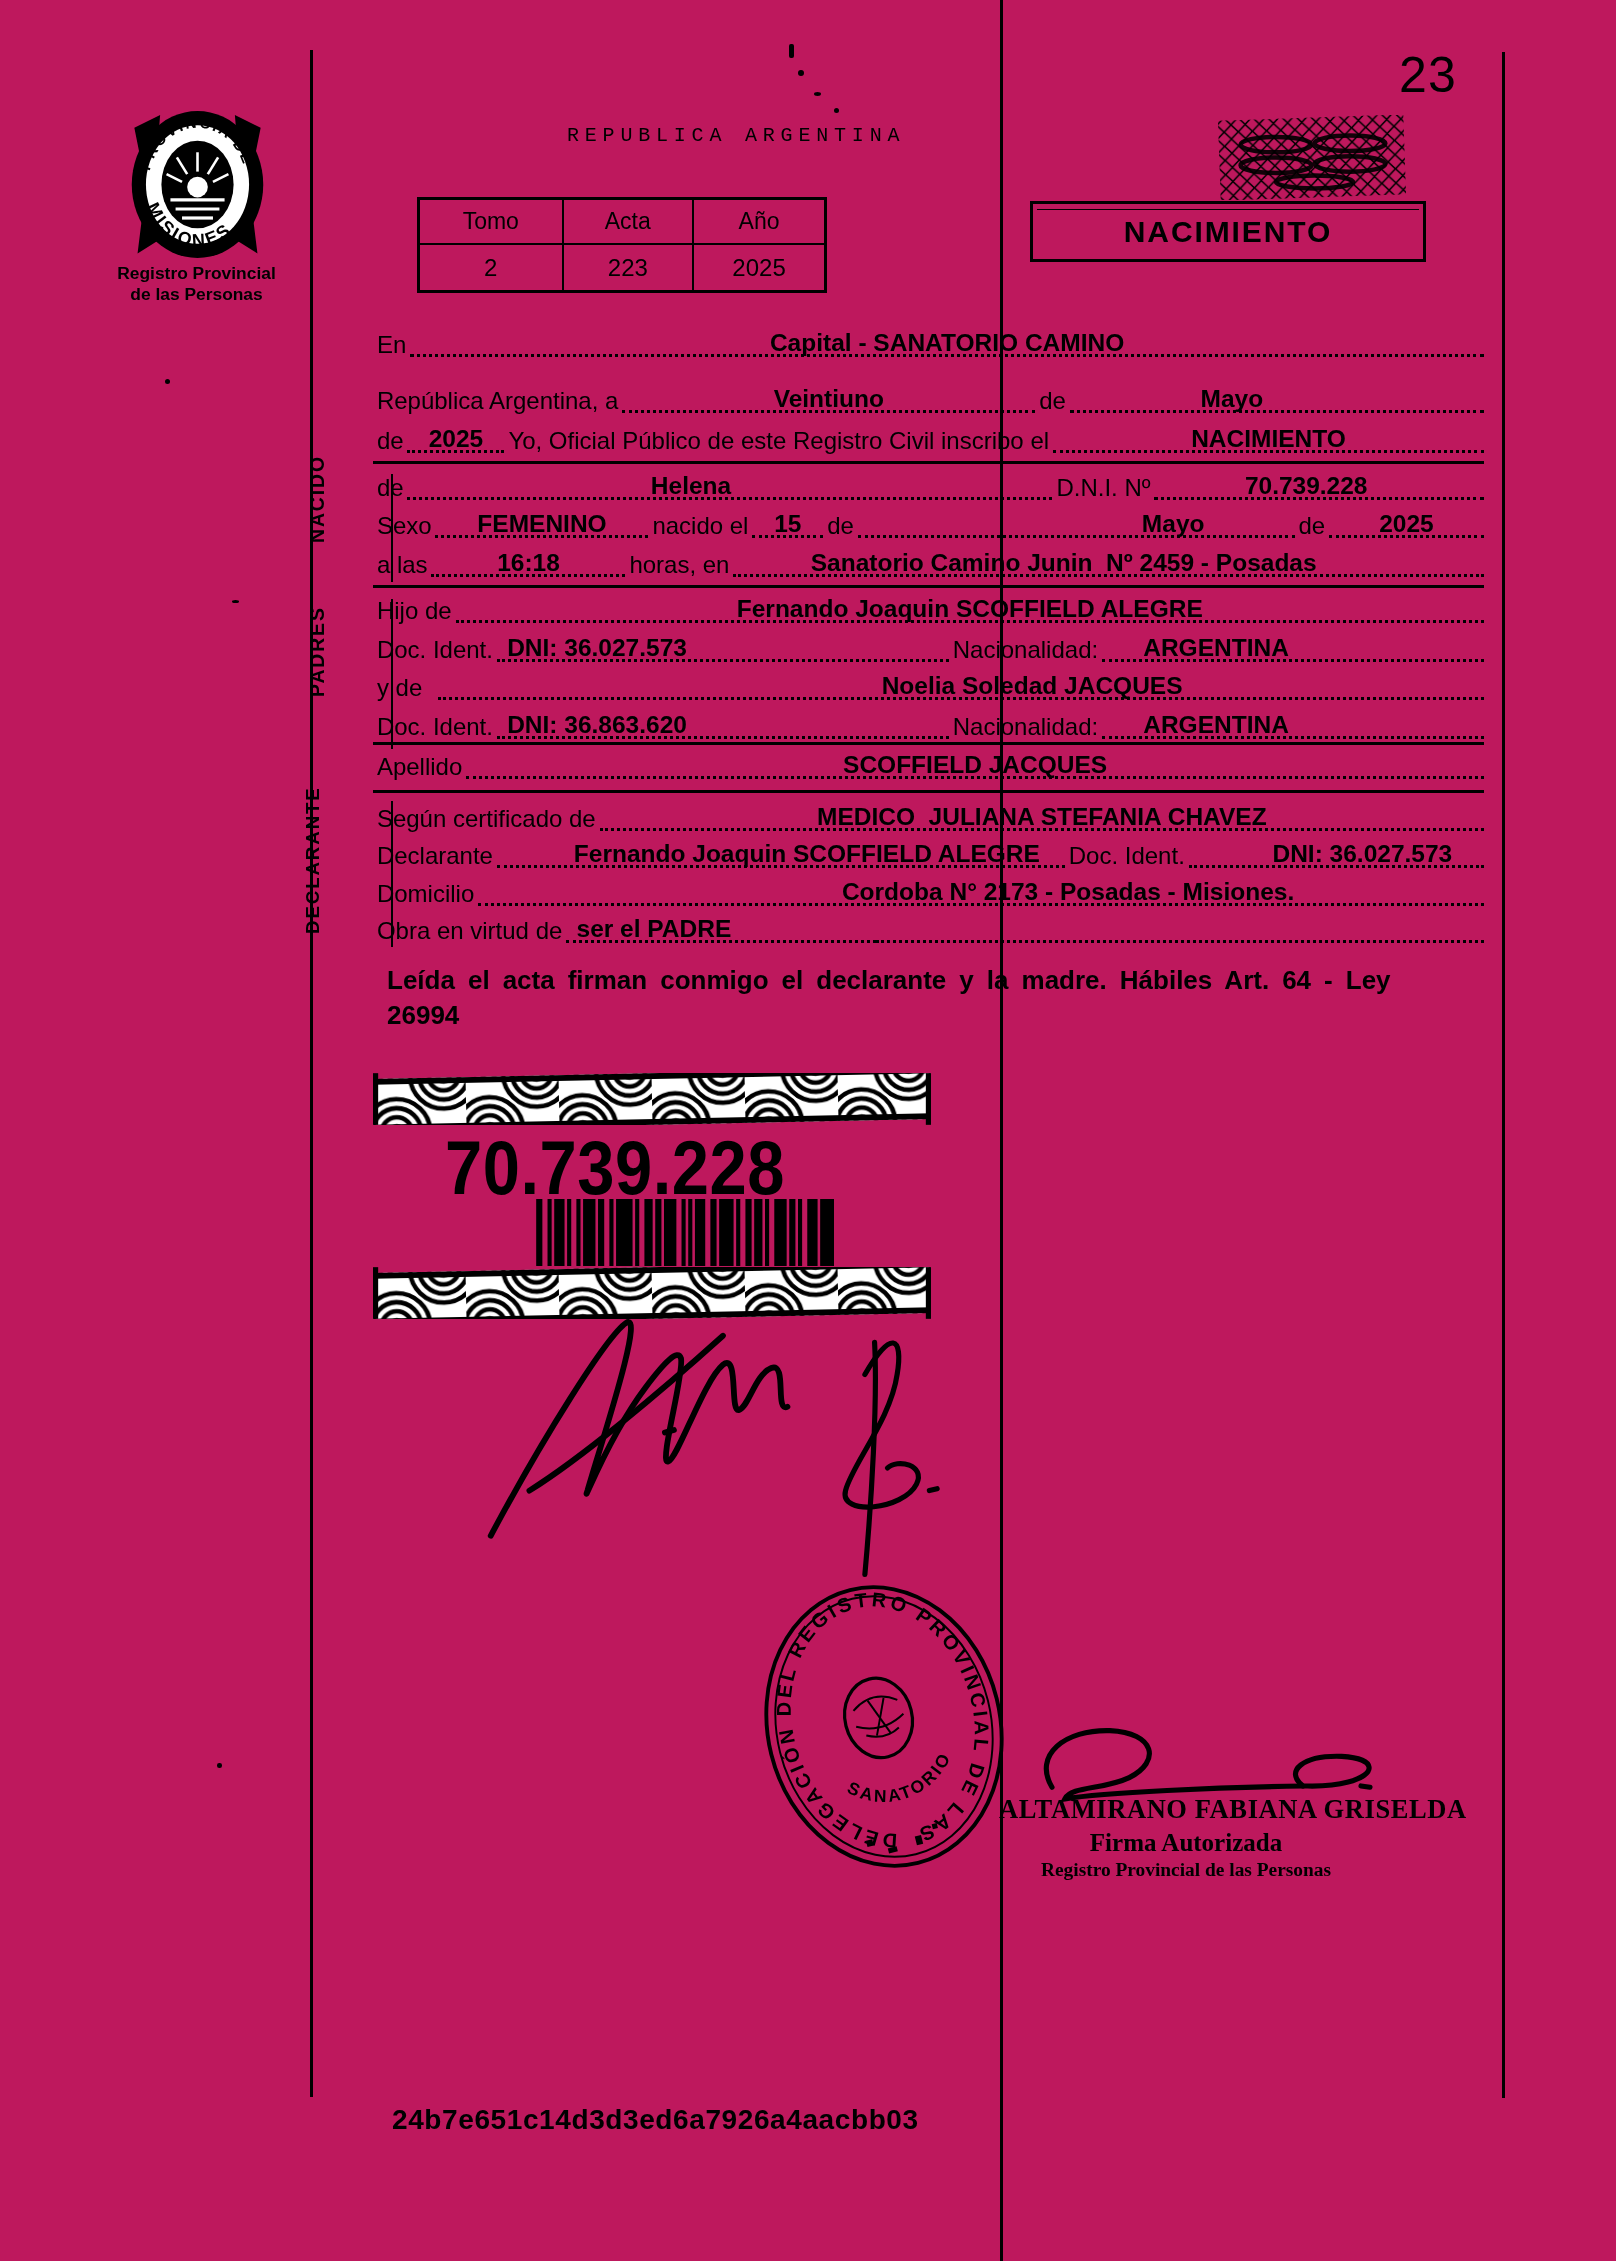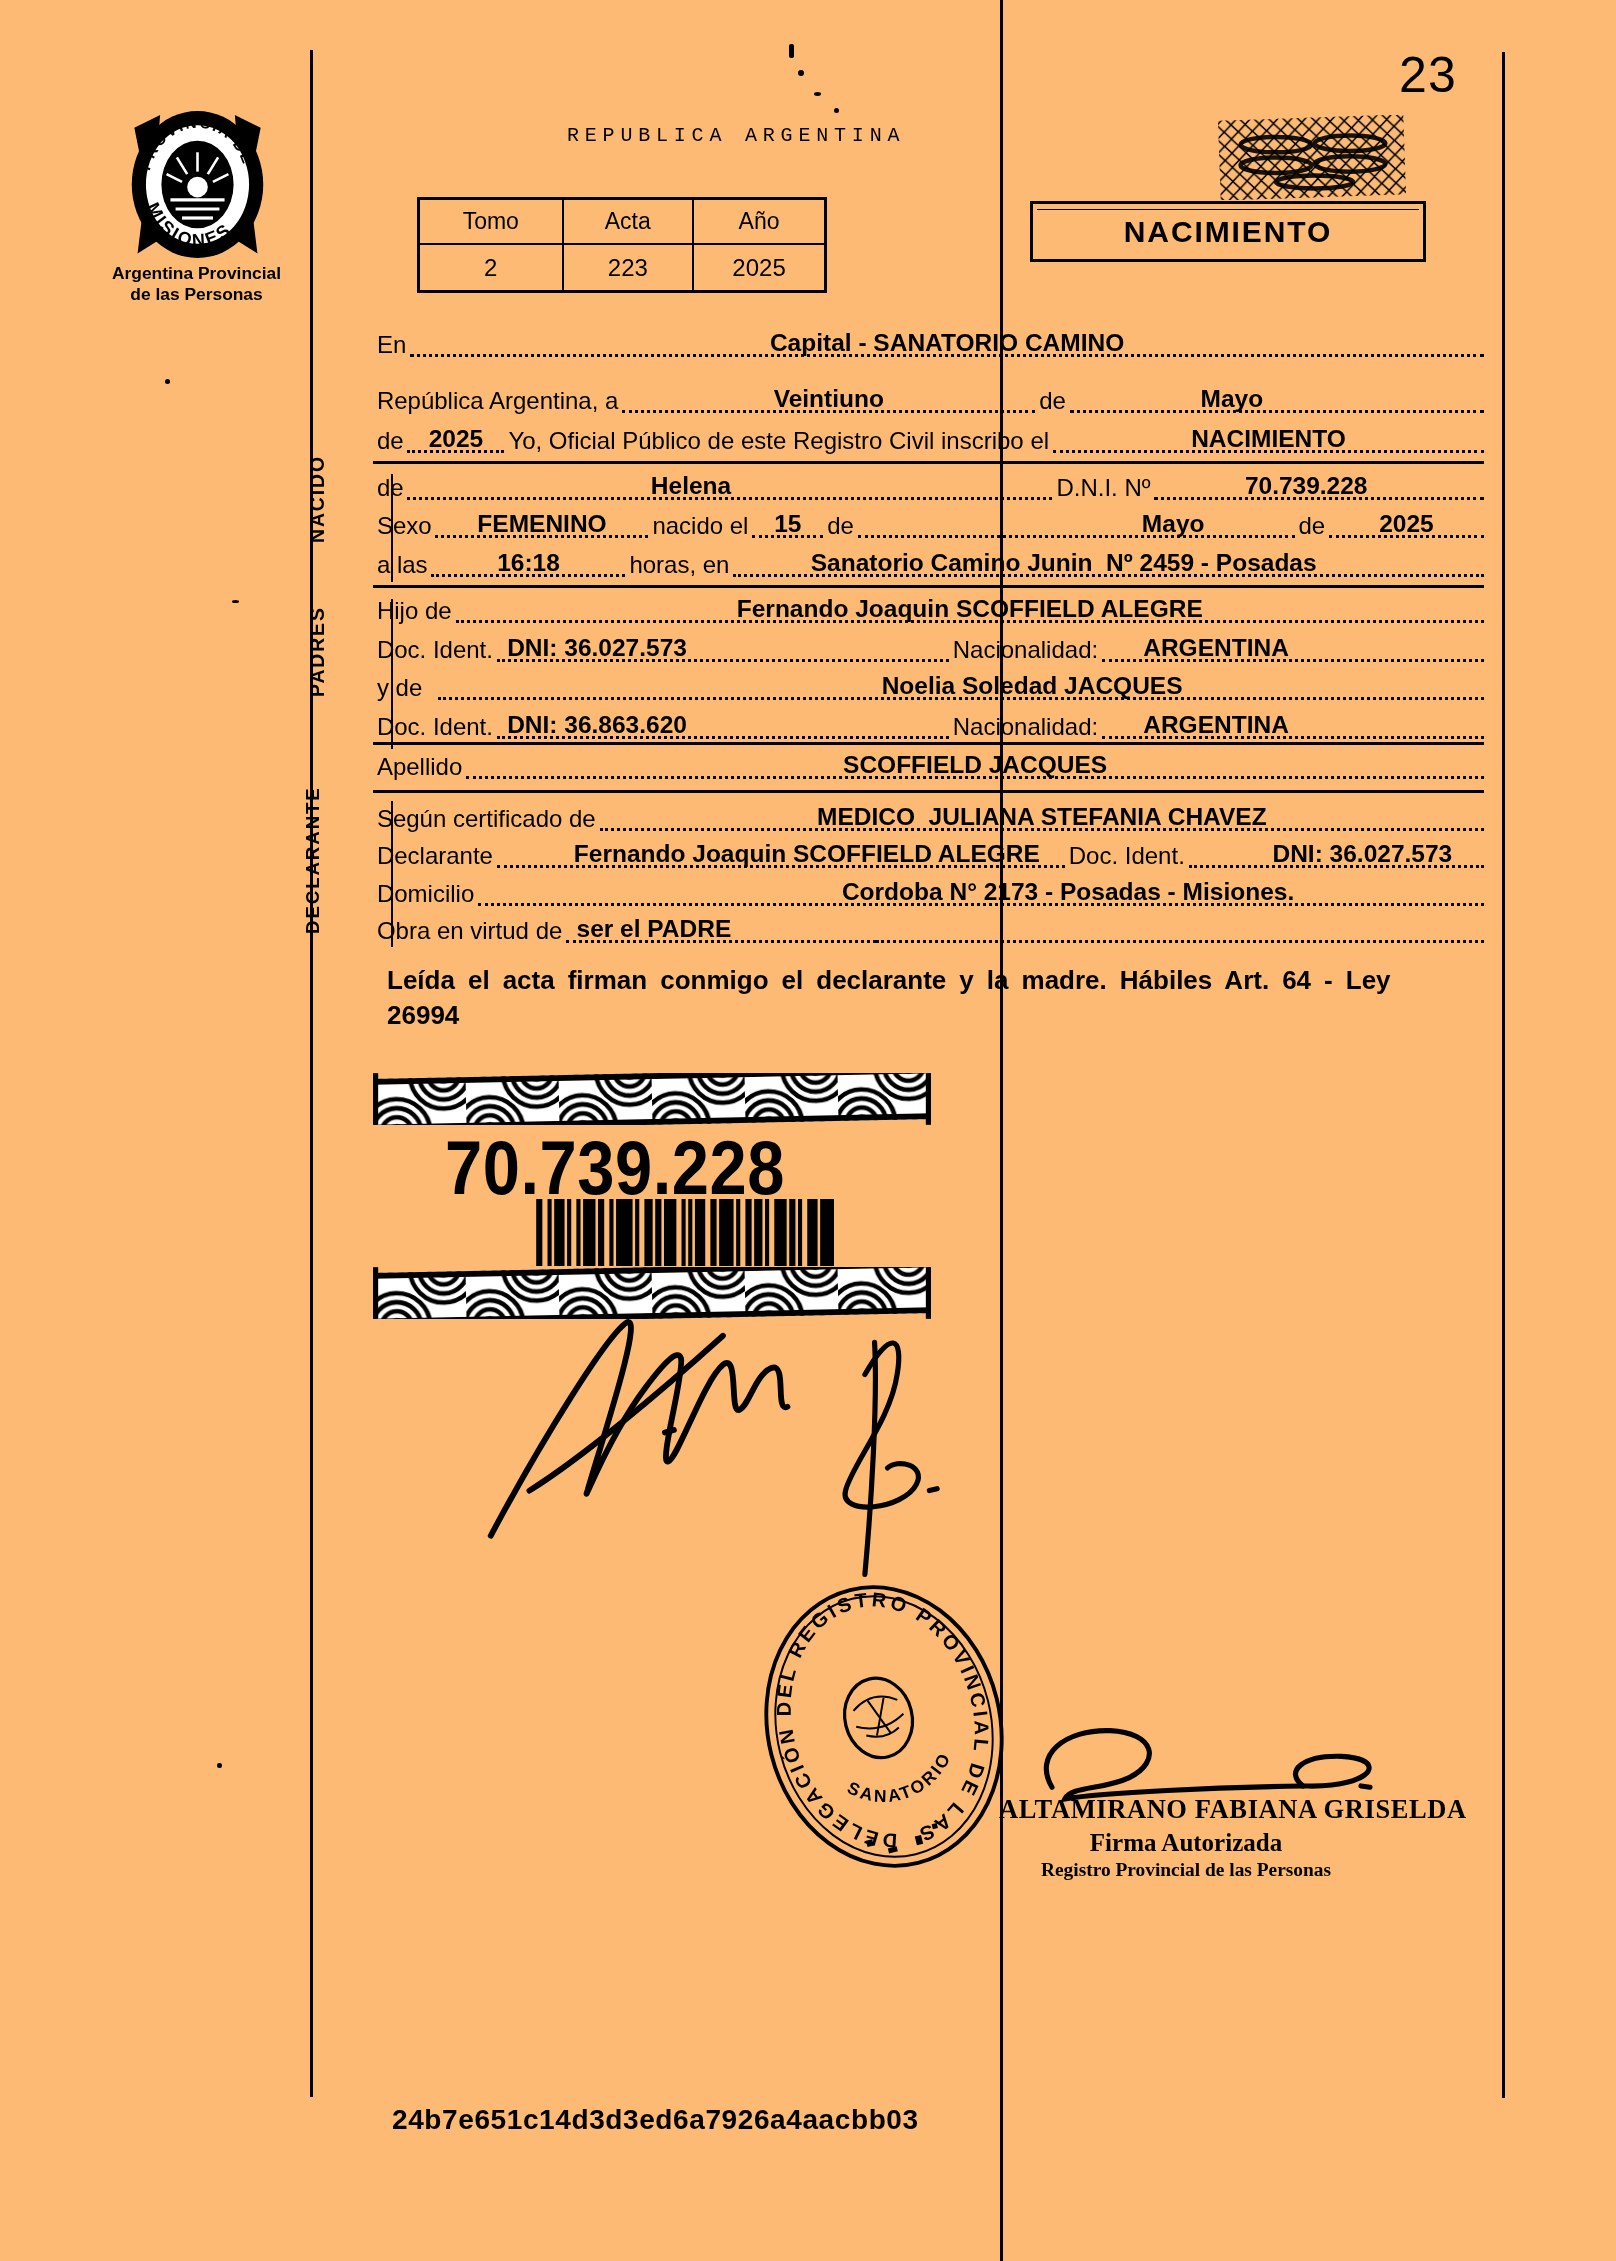--- a/index.html
+++ b/index.html
@@ -1,16 +1,16 @@
 <!DOCTYPE html>
 <html style="font-size:10.3px"><head>
 <meta charset="utf-8">
 <style>
   html,body{margin:0;padding:0;background:#fff;}
-  .page{position:relative;width:1617px;height:2261px;background:#fdba74;color:#000;
+  .page{position:relative;width:1617px;height:2261px;background:#be185d;color:#000;
         font-family:"Liberation Sans",sans-serif;overflow:hidden;}
   .abs{position:absolute;}
   
   .vrule{position:absolute;background:#000;width:2.6px;}
   
   .page-num{position:absolute;font-size:50px;font-weight:400;letter-spacing:1.3px;}
   .doc-title{position:absolute;font-family:"Liberation Mono","DejaVu Sans Mono",monospace;
              font-weight:400;font-size:20px;letter-spacing:5.8px;white-space:nowrap;}
   .org-caption{position:absolute;text-align:center;font-size:17.4px;font-weight:600;line-height:1.18;}
   
@@ -76,21 +76,21 @@
         <line x1="104" y1="124" x2="80" y2="112"></line>
       <line x1="152" y1="124" x2="176" y2="112"></line>
     </g>
     <g stroke="#fff" stroke-width="5">
       <line x1="86" y1="152" x2="170" y2="152"></line>
         <line x1="94" y1="166" x2="162" y2="166"></line>
       <line x1="104" y1="180" x2="152" y2="180"></line>
     </g>
   </svg>
   <div class="org-caption" style="left:90px;top:263px;width:213px;">
-    <div>Argentina Provincial</div>
+    <div>Registro Provincial</div>
     <div>de las Personas</div>
   </div>
 
   <div class="doc-title" style="left:567px;top:124px;">REPUBLICA ARGENTINA</div>
 
   <div class="speck" style="left:789px;top:44px;width:4.5px;height:14px;border-radius:1.9px;"></div>
   <div class="speck" style="left:798px;top:70px;width:5.8px;height:5.8px;"></div>
   <div class="speck" style="left:814px;top:92px;width:7px;height:3.9px;"></div>
   <div class="speck" style="left:834px;top:108px;width:5.2px;height:5.2px;"></div>
   <div class="speck" style="left:165px;top:379px;width:5.2px;height:5.2px;"></div>

